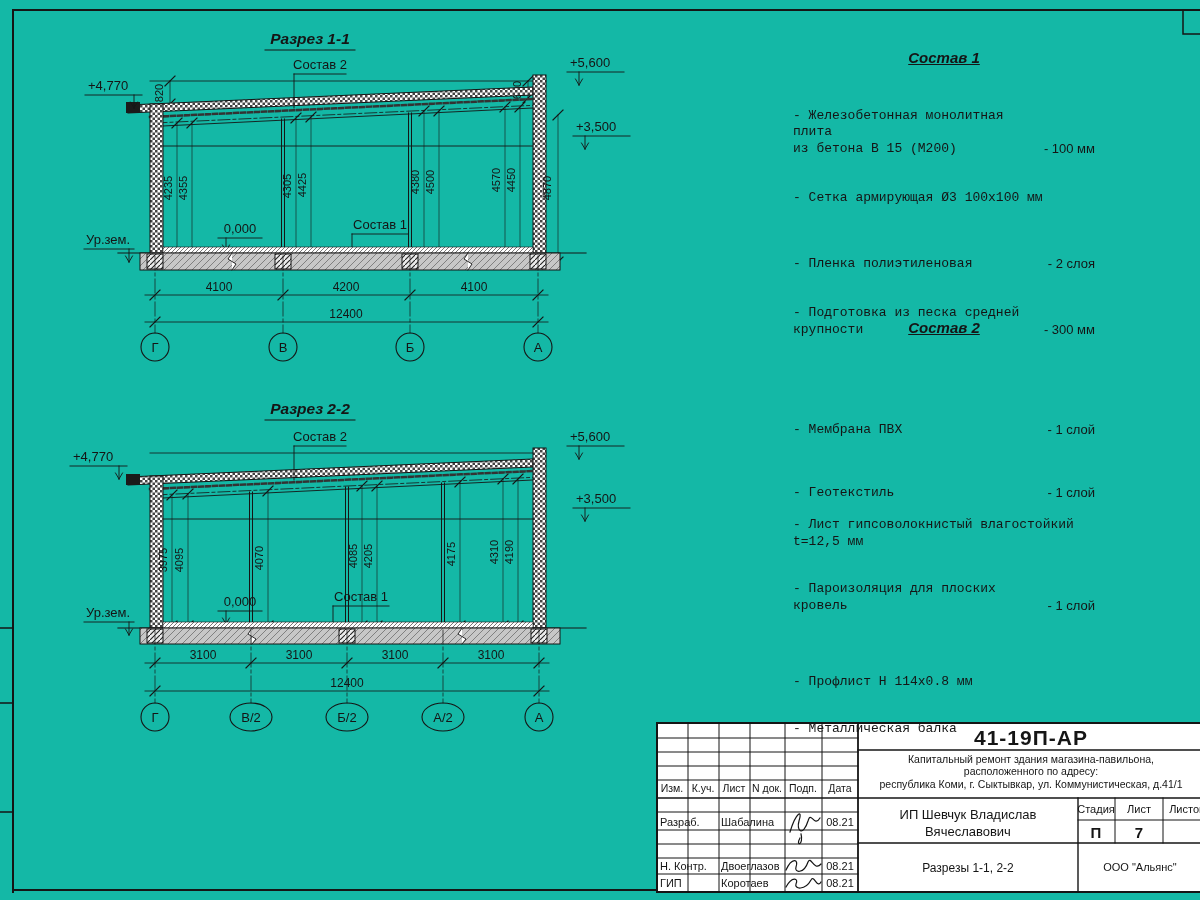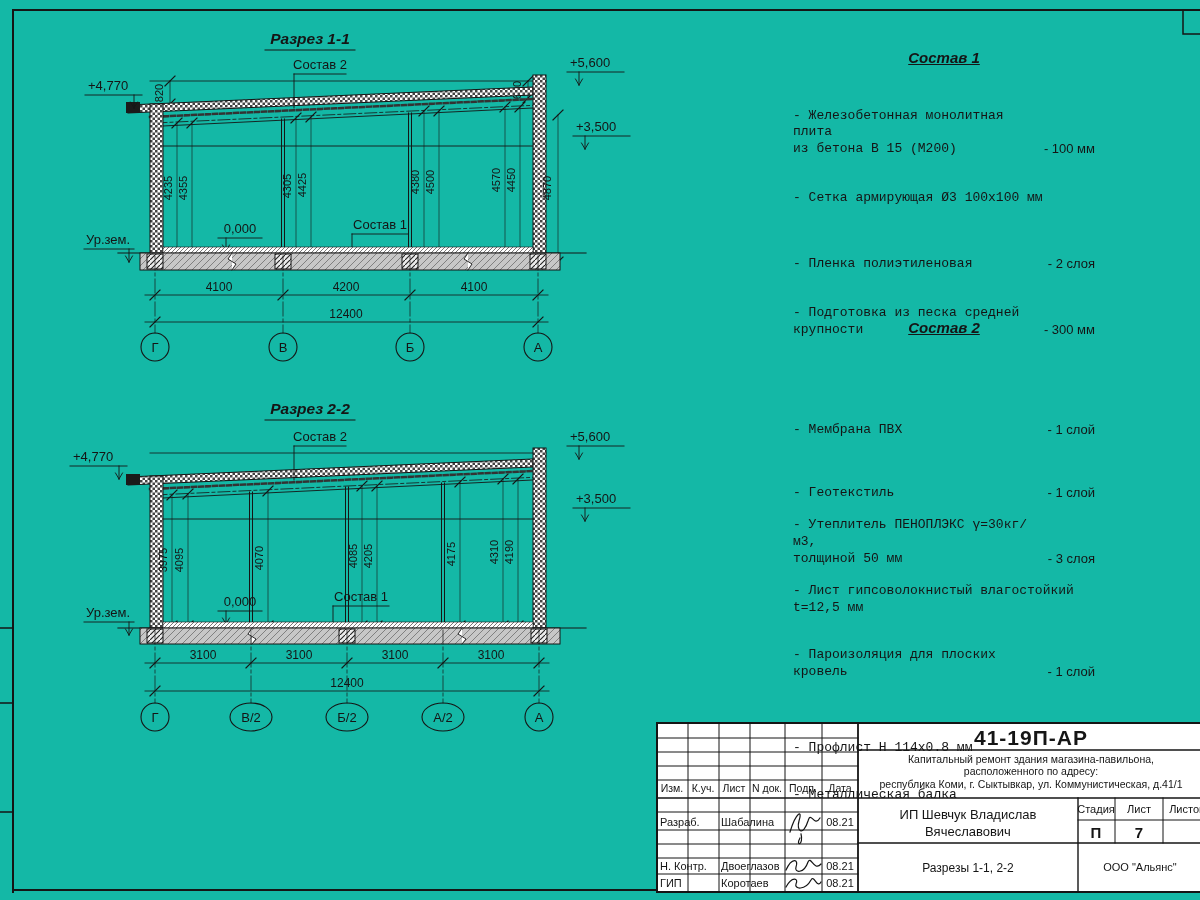--- a/index.html
+++ b/index.html
@@ -434,25 +434,20 @@
   <div class="sostav-title title-gap2">Состав 2</div>
   <div class="s-item mb2">
     <div class="s-text">- Мембрана ПВХ</div>
     <div class="s-val">- 1 слой</div>
   </div>
   <div class="s-item mb2">
     <div class="s-text">- Геотекстиль</div>
     <div class="s-val">- 1 слой</div>
   </div>
   <div class="s-item mb2">
-    <div class="s-text">- Утеплитель ПЕНОПЛЭКС γ=30кг/м3,
-  толщиной 50 мм</div>
-    <div class="s-val">- 3 слоя</div>
-  </div>
-  <div class="s-item mb2">
     <div class="s-text">- Лист гипсоволокнистый влагостойкий
  t=12,5 мм</div>
     <div class="s-val"></div>
   </div>
   <div class="s-item mb2">
     <div class="s-text">- Пароизоляция для плоских кровель</div>
     <div class="s-val">- 1 слой</div>
   </div>
   <div class="s-item mb2 mt-extra">
     <div class="s-text">- Профлист Н 114х0.8 мм</div>

